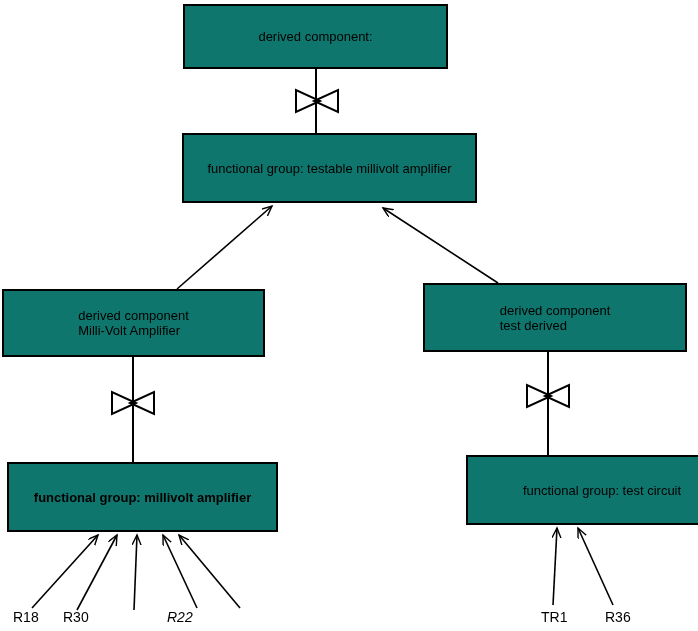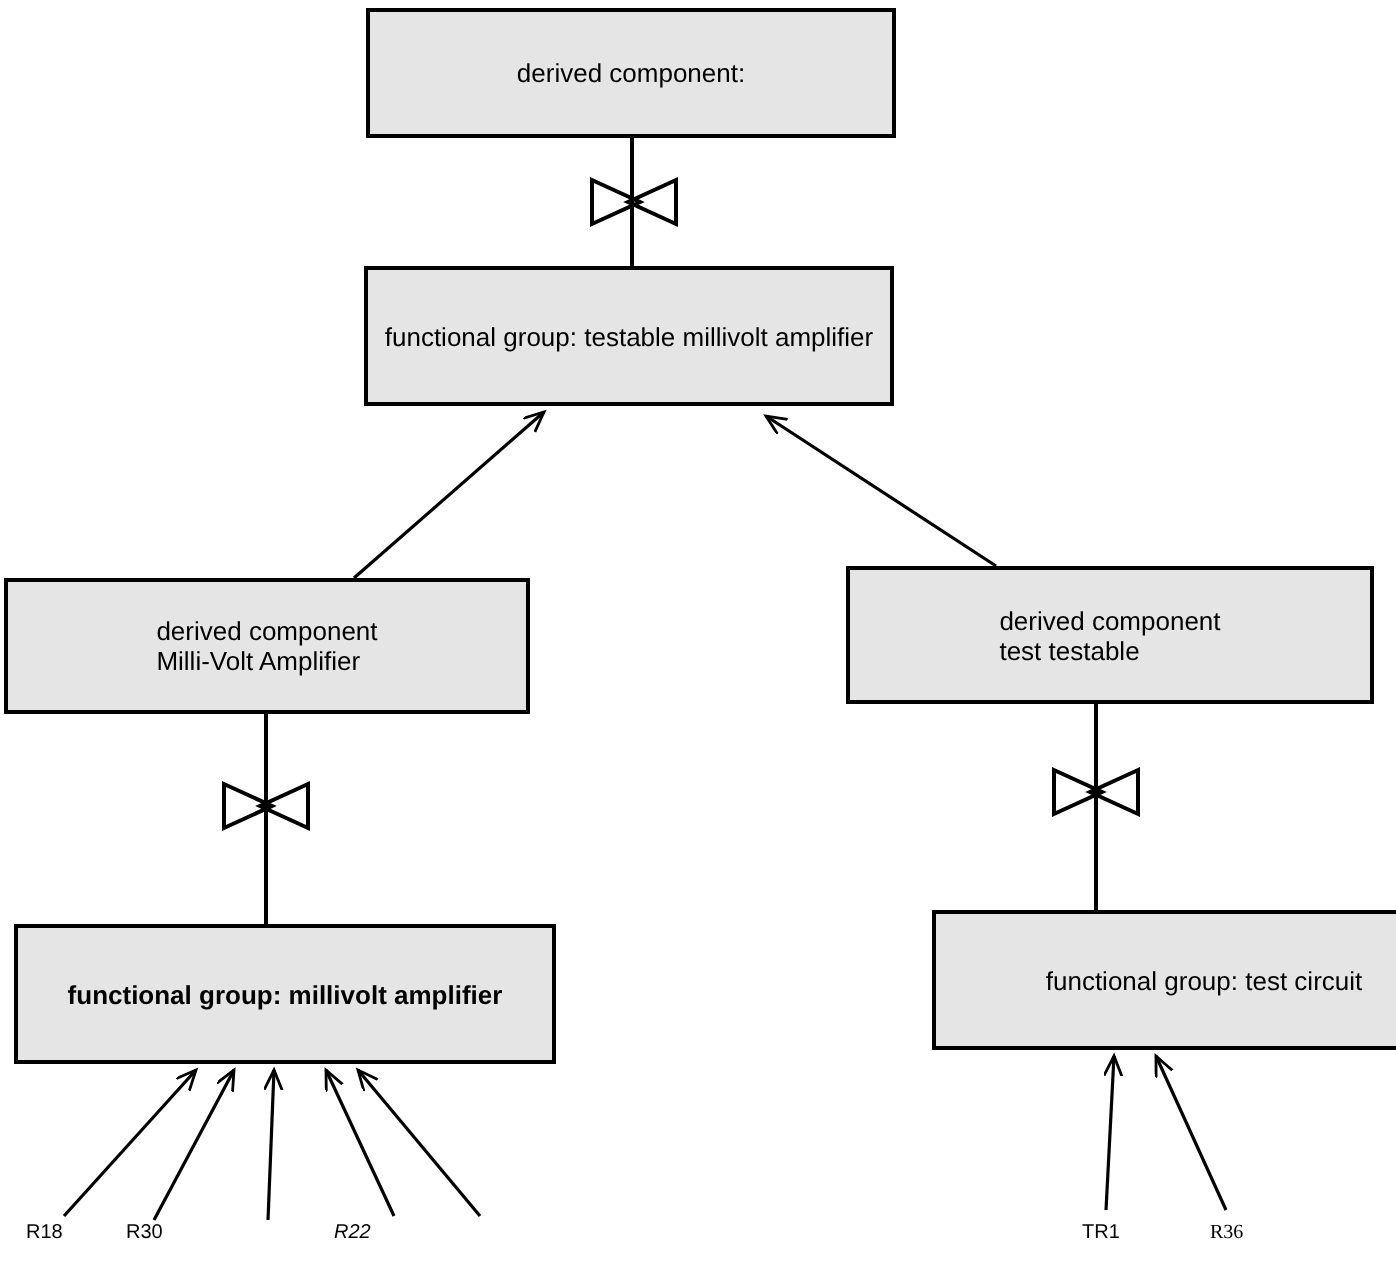--- a/index.html
+++ b/index.html
@@ -18,34 +18,34 @@
   }
   .canvas svg {
     position: absolute;
     left: 0;
     top: 0;
   }
   .node {
     position: absolute;
     box-sizing: border-box;
     border: 2px solid #000000;
-    background: #e5e5e5;
+    background: #0f766e;
     display: flex;
     align-items: center;
     justify-content: center;
   }
   .node-text {
     text-align: left;
     white-space: pre;
     font-size: 13px;
     line-height: 15px;
   }
   .leaf-label {
     position: absolute;
-    font-size: 10px;
+    font-size: 14px;
     line-height: 16px;
     white-space: pre;
   }
 </style>
 </head>
 <body>
 
 <div class="canvas" id="canvas">
   <svg id="diagram-svg" width="698" height="631" viewBox="0 0 698 631">
     <defs>
@@ -74,35 +74,35 @@
       <line x1="77" y1="610" x2="117" y2="535" stroke="#000000" stroke-width="1.6" marker-end="url(#openArrow)"></line>
       <line x1="134" y1="610" x2="137" y2="535" stroke="#000000" stroke-width="1.6" marker-end="url(#openArrow)"></line>
       <line x1="197" y1="608" x2="163" y2="535" stroke="#000000" stroke-width="1.6" marker-end="url(#openArrow)"></line>
       <line x1="240" y1="608" x2="179" y2="535" stroke="#000000" stroke-width="1.6" marker-end="url(#openArrow)"></line>
       <line x1="553" y1="605" x2="557" y2="528" stroke="#000000" stroke-width="1.6" marker-end="url(#openArrow)"></line>
       <line x1="613" y1="605" x2="578" y2="528" stroke="#000000" stroke-width="1.6" marker-end="url(#openArrow)"></line>
     </svg>
 <div class="node" style="left: 183px; top: 4px; width: 265px; height: 65px;">
       <div class="node-text"><div>derived component:</div></div>
     </div>
-    <div class="node" style="left: 182px; top: 133px; width: 265px; height: 70px;">
+    <div class="node" style="left: 182px; top: 133px; width: 295px; height: 70px;">
       <div class="node-text"><div>functional group: testable millivolt amplifier</div></div>
     </div>
     <div class="node" style="left: 2px; top: 289px; width: 263px; height: 68px;">
       <div class="node-text"><div>derived component</div><div>Milli-Volt Amplifier</div></div>
     </div>
     <div class="node" style="left: 423px; top: 283px; width: 264px; height: 69px;">
-      <div class="node-text"><div>derived component</div><div>test testable</div></div>
+      <div class="node-text"><div>derived component</div><div>test derived</div></div>
     </div>
     <div class="node" style="left: 7px; top: 462px; width: 271px; height: 70px; font-weight: bold;">
       <div class="node-text"><div>functional group: millivolt amplifier</div></div>
     </div>
     <div class="node" style="left: 420px; top: 455px; width: 272px; height: 70px; margin-left: 46px;">
       <div class="node-text"><div>functional group: test circuit</div></div>
     </div>
     <div class="leaf-label" style="left: 13px; top: 609px;">R18</div>
     <div class="leaf-label" style="left: 63px; top: 609px;">R30</div>
     <div class="leaf-label" style="left: 115px; top: 629px;">R26</div>
     <div class="leaf-label" style="left: 167px; top: 609px; font-style: italic;">R22</div>
     <div class="leaf-label" style="left: 211px; top: 609px; margin-top: 36px;">IC1</div>
     <div class="leaf-label" style="left: 541px; top: 609px;">TR1</div>
-    <div class="leaf-label" style="left: 605px; top: 609px; font-family: Liberation Serif, serif;">R36</div>
+    <div class="leaf-label" style="left: 605px; top: 609px;">R36</div>
   </div>
 
 </body></html>

